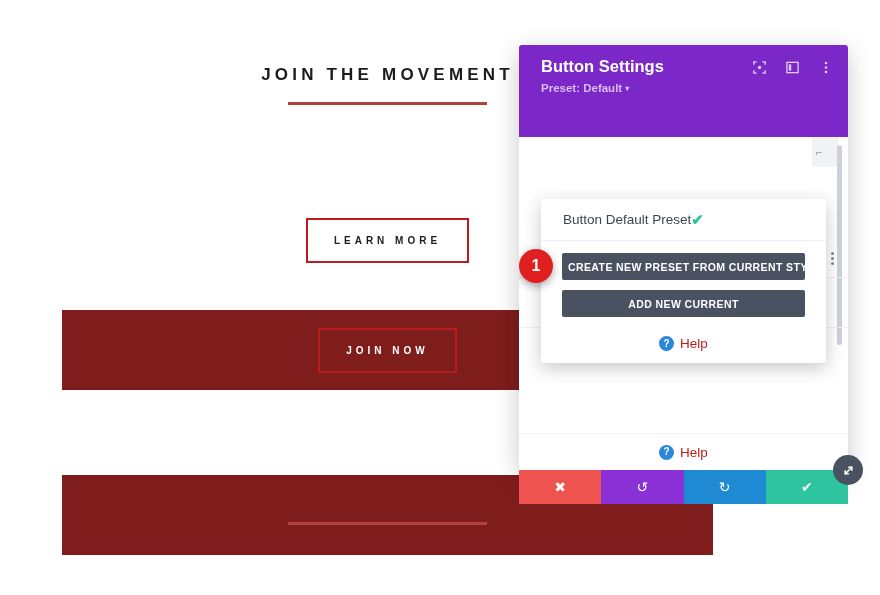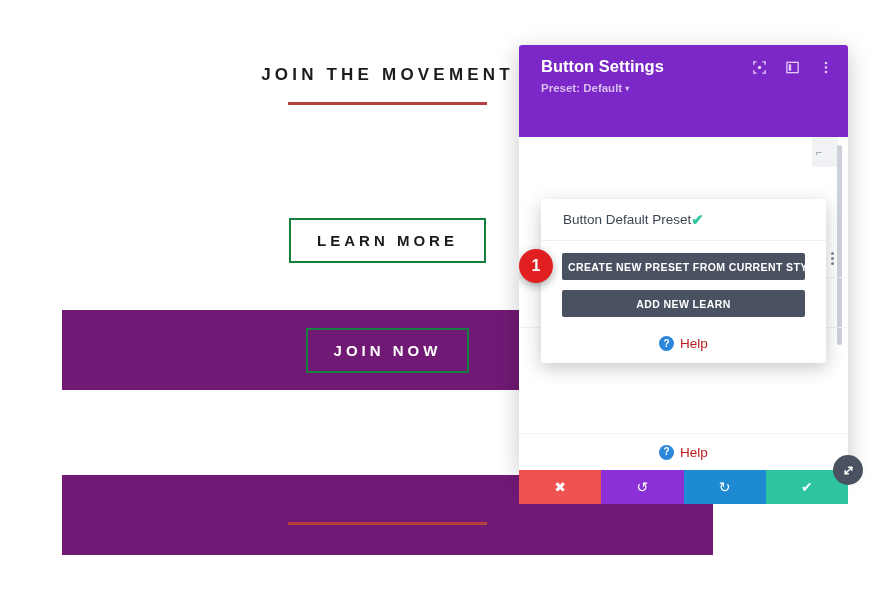--- a/index.html
+++ b/index.html
@@ -27,21 +27,21 @@
     position: absolute;
     left: 62px;
     width: 651px;
     display: flex;
     flex-direction: column;
     align-items: center;
     justify-content: center;
   }
 
   .section-light { background: #ffffff; }
-  .section-dark  { background: #701a75; }
+  .section-dark  { background: #7f1d1d; }
 
   .cta-heading {
     font-family: "Liberation Sans Narrow", "Liberation Sans", sans-serif;
     font-weight: 700;
     font-size: 17px;
     letter-spacing: 4.2px;
     text-transform: uppercase;
     margin: 0;
     text-align: left;
     white-space: nowrap;
@@ -53,25 +53,25 @@
     width: 199px;
     height: 3px;
     background: #b3413d;
     margin-top: 17px;
   }
 
   .ghost-button {
     display: inline-flex;
     align-items: center;
     justify-content: center;
-    border: 2px solid #15803d;
+    border: 2px solid #b91c1c;
     background: transparent;
     font-family: "Liberation Sans Narrow", "Liberation Sans", sans-serif;
     font-weight: 700;
-    font-size: 15px;
+    font-size: 10px;
     letter-spacing: 4px;
     text-transform: uppercase;
     padding: 0 26px;
     height: 45px;
     box-sizing: border-box;
     white-space: nowrap;
   }
   .ghost-button.on-light { color: #1c1c1c; }
   .ghost-button.on-dark  { color: #ffffff; }
 
@@ -446,21 +446,21 @@
 
     <div class="preset-dropdown">
 
       <div class="preset-item">
         <span class="preset-item-label">Button Default Preset</span>
         <span class="check-mark">✔</span>
       </div>
 
       <div class="preset-actions">
         <button class="preset-btn">CREATE NEW PRESET FROM CURRENT STYLES</button>
-        <button class="preset-btn">ADD NEW LEARN</button>
+        <button class="preset-btn">ADD NEW CURRENT</button>
       </div>
 
       <div class="preset-help-row">
         <span class="help-badge">?</span>
         <span class="help-text">Help</span>
       </div>
 
       <div class="step-badge">1</div>
     </div>
 

